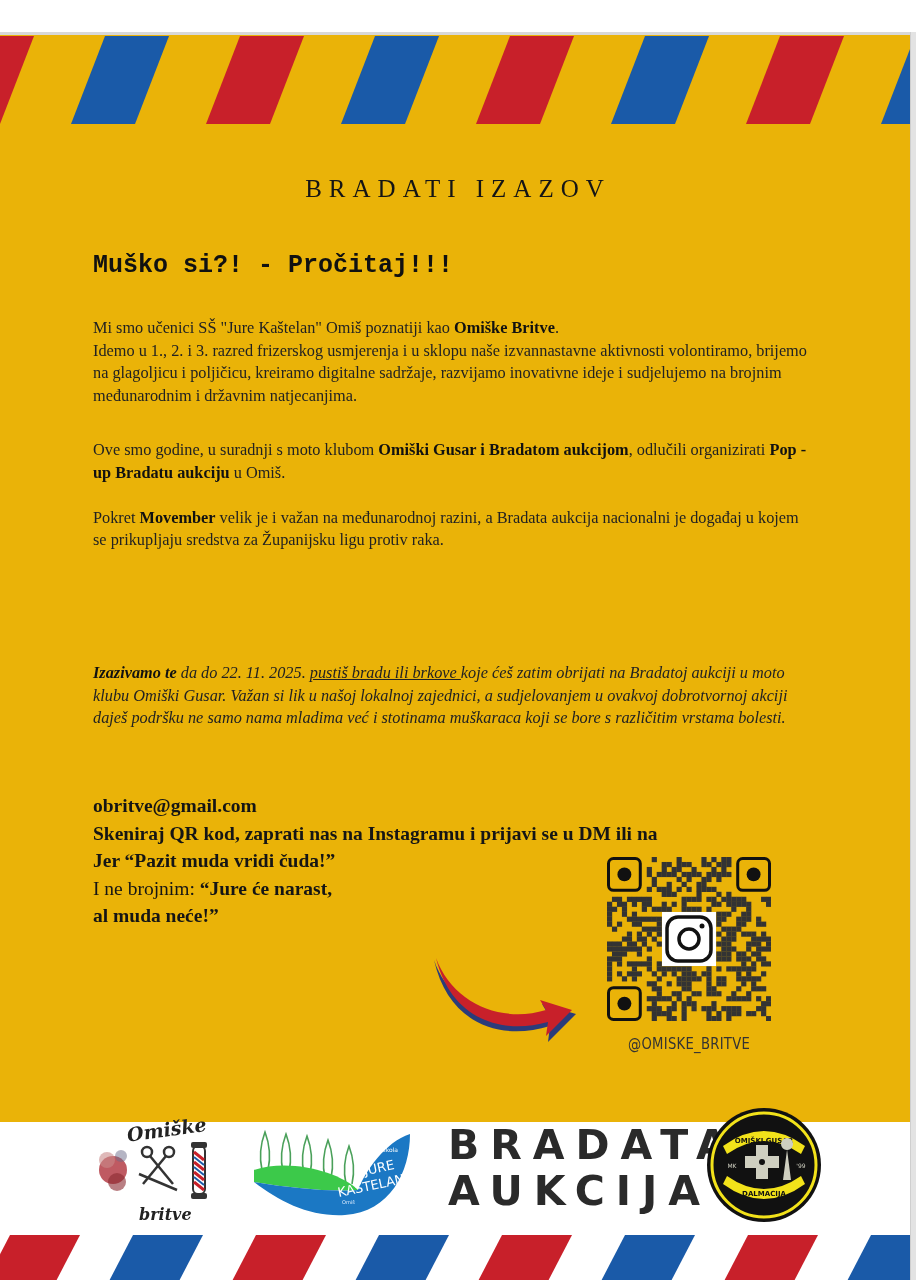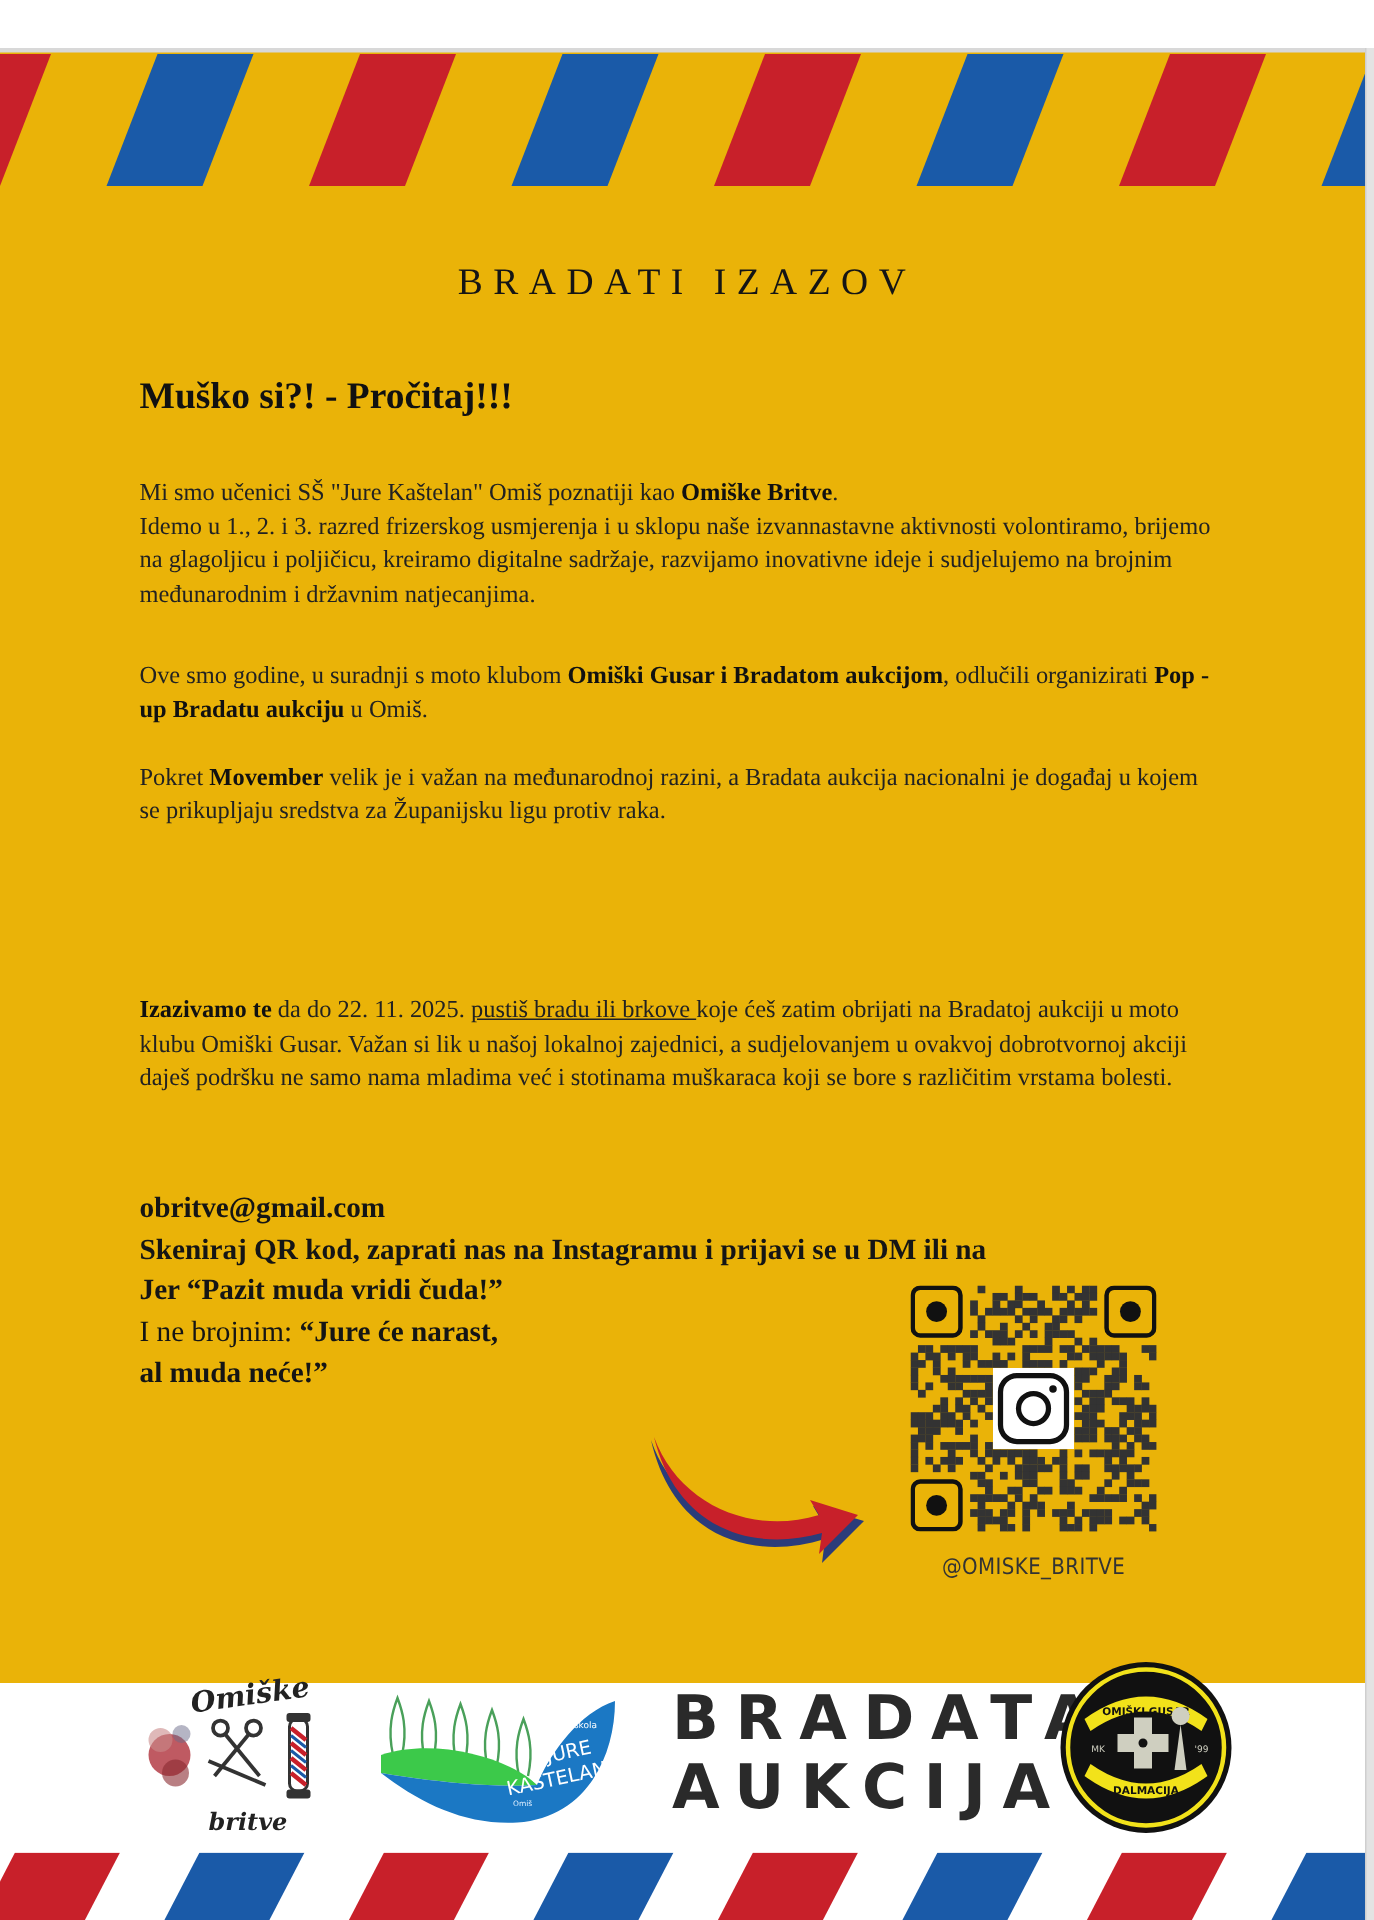--- a/index.html
+++ b/index.html
@@ -6,25 +6,25 @@
   body { width: 916px; height: 1280px; position: relative; overflow: hidden; font-family: "Liberation Serif", "DejaVu Serif", serif; color: #1a1a1a; }
   .page { position: absolute; left: 0; top: 0; width: 916px; height: 1090px; background: #eab308; margin-top: 32px; }
   .edge-top { position: absolute; left: 0; top: 0; width: 916px; height: 3px; background: #d8d8d8; }
   .edge-right { position: absolute; right: 0; top: 0; width: 6px; height: 1280px; background: #e3e3e3; border-left: 1px solid #cfcfcf; box-sizing: border-box; }
   .band { position: absolute; left: 0; width: 910px; overflow: hidden; }
   .band-top { top: 4px; height: 88px; }
   .band-bottom { top: 1203px; height: 77px; }
   .band svg { display: block; }
 
   .title { position: absolute; left: 0; width: 916px; top: 143px; text-align: center; font-size: 25px; letter-spacing: 7px; font-weight: normal; margin: 0; color: #151515; }
-  .heading { position: absolute; left: 93px; top: 219px; font-size: 25px; font-weight: bold; margin: 0; color: #111; }
+  .heading { position: absolute; left: 93px; top: 219px; font-size: 25px; font-weight: bold; margin: 0; color: #111; font-family: Liberation Mono, monospace; }
   .body-text { position: absolute; left: 93px; width: 720px; font-size: 16.3px; line-height: 22.6px; margin: 0; color: #222; }
   .p1 { top: 285px; }
   .p2 { top: 407px; }
-  .p3 { top: 630px; }
+  .p3 { top: 630px; font-style: italic; }
   .body-text b { font-weight: bold; color: #111; }
   .body-text .ul { text-decoration: underline; }
   .cta { position: absolute; left: 93px; top: 760px; width: 720px; font-size: 19.5px; line-height: 27.5px; font-weight: bold; color: #151515; margin: 0; }
   .cta .line { display: block; }
   .cta .normal { font-weight: normal; }
 
   .arrow { position: absolute; left: 430px; top: 920px; width: 150px; height: 95px; }
   .qr { position: absolute; left: 607px; top: 825px; width: 164px; height: 164px; }
   .handle { position: absolute; left: 607px; top: 1003px; width: 164px; text-align: center; font-family: "DejaVu Sans", sans-serif; font-size: 15px; letter-spacing: 0.3px; color: #333; transform: scaleX(0.88); transform-origin: center; }
 

